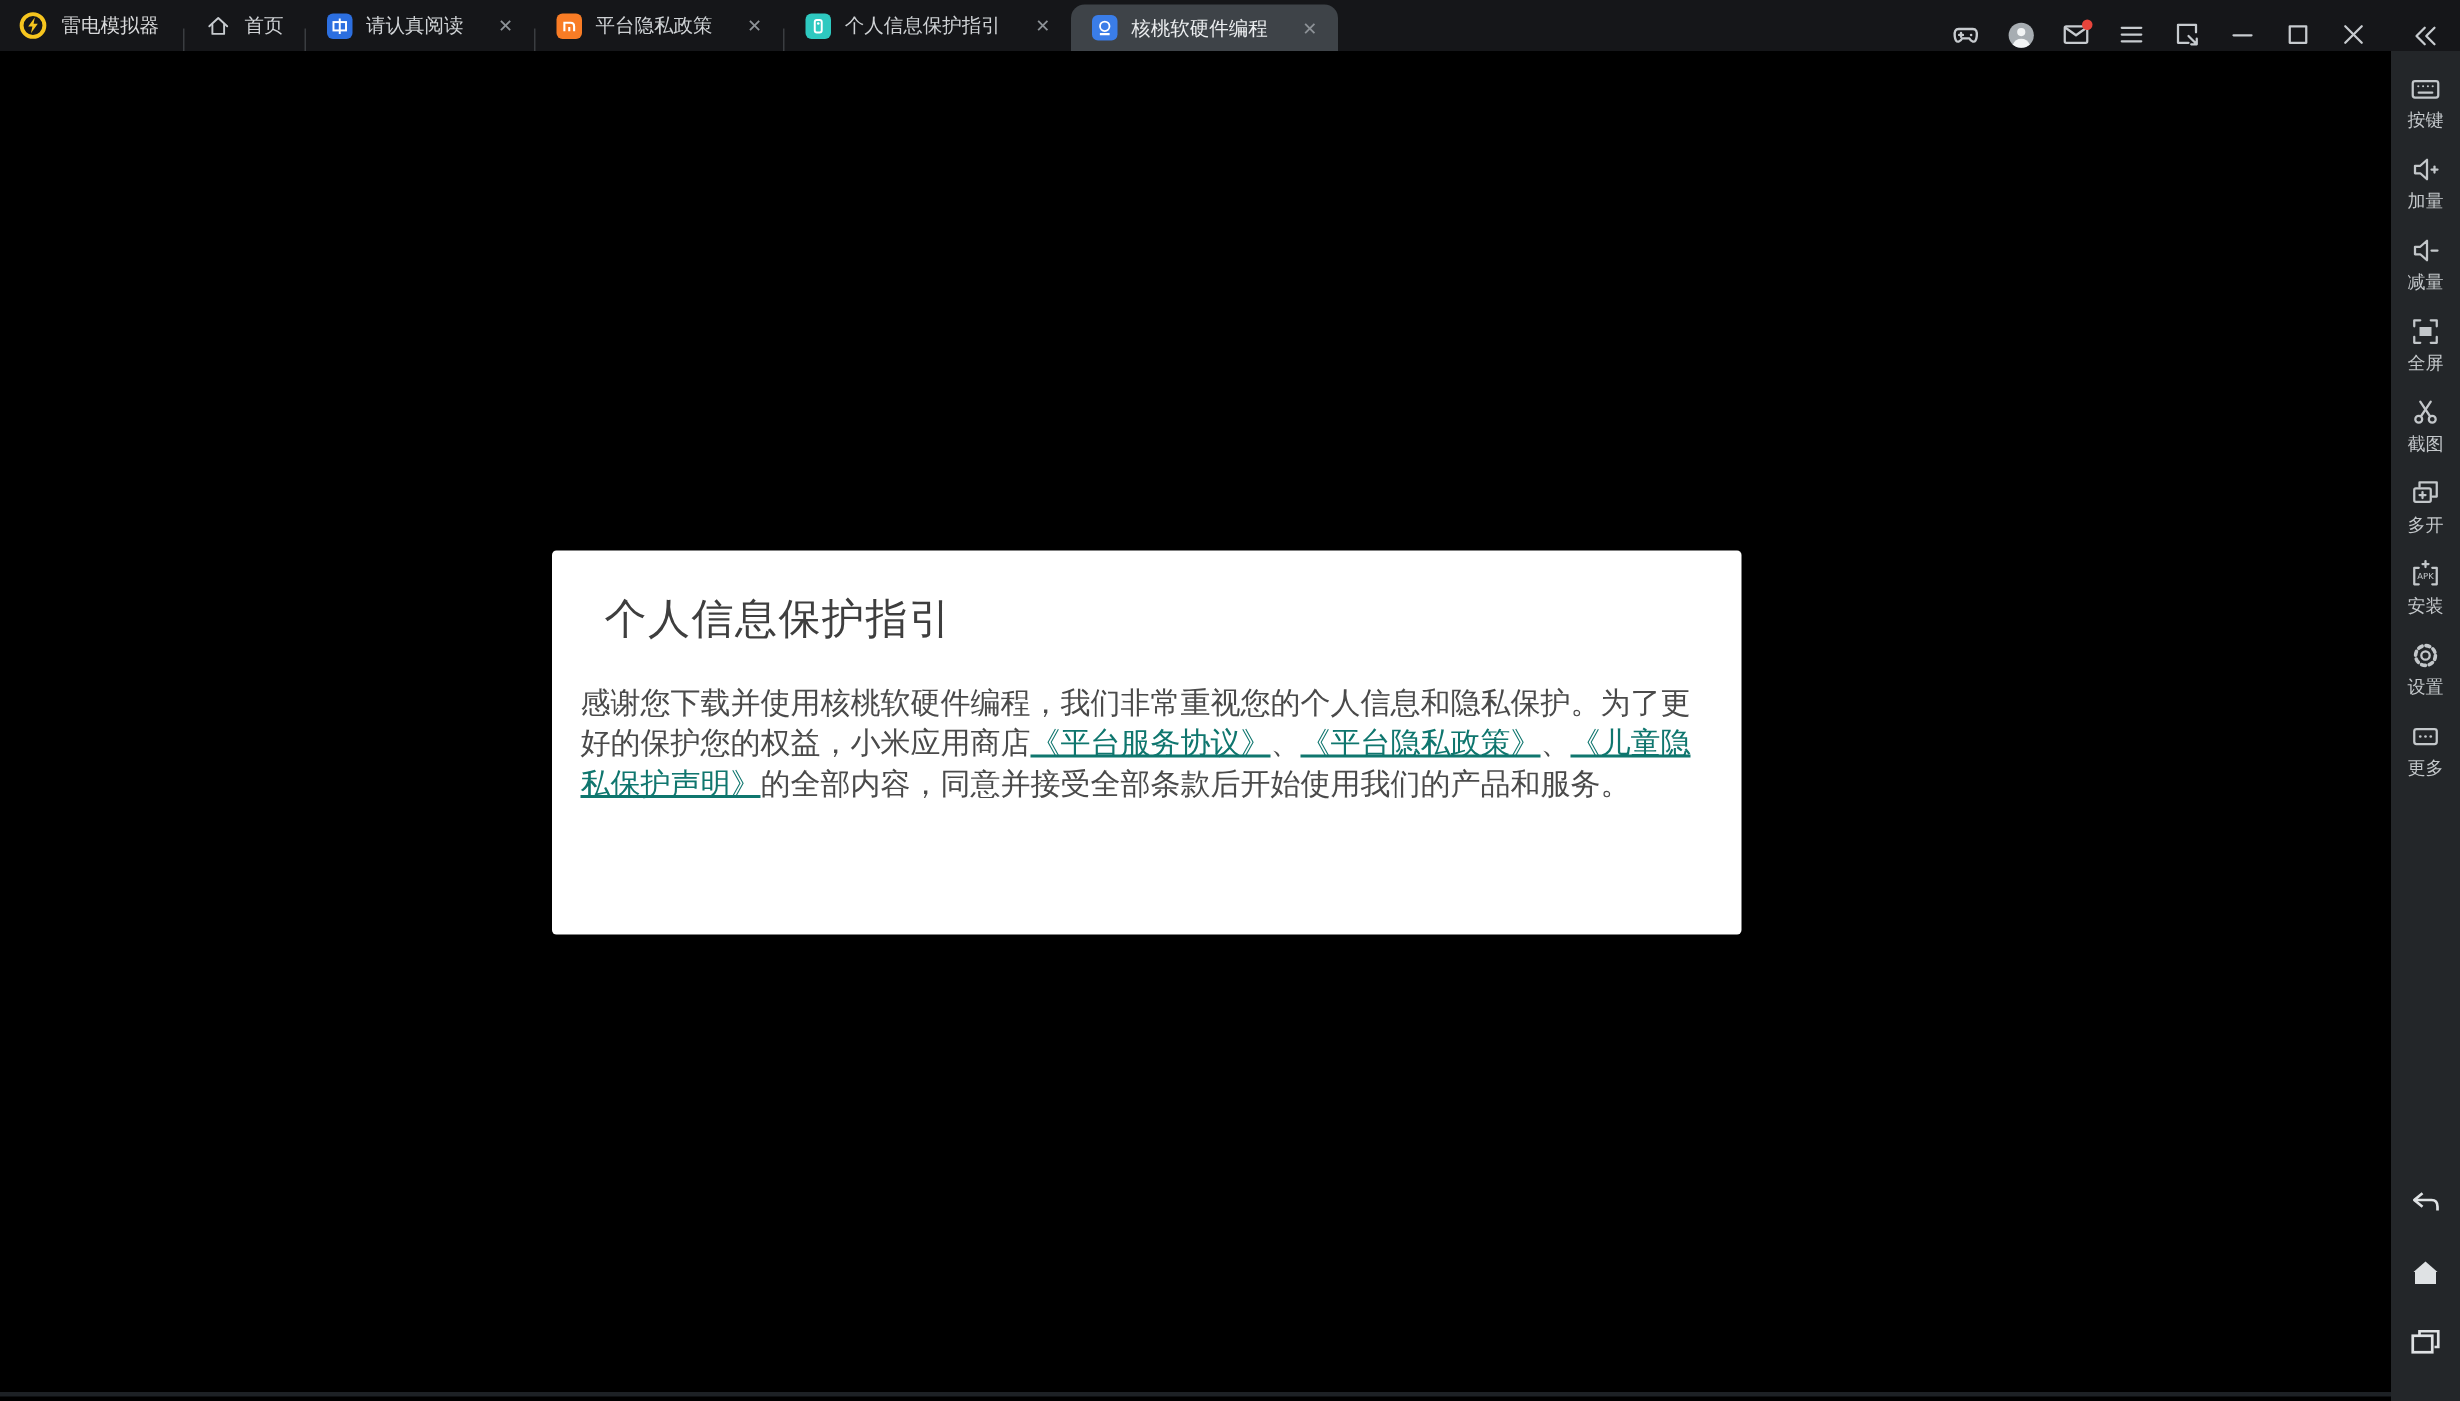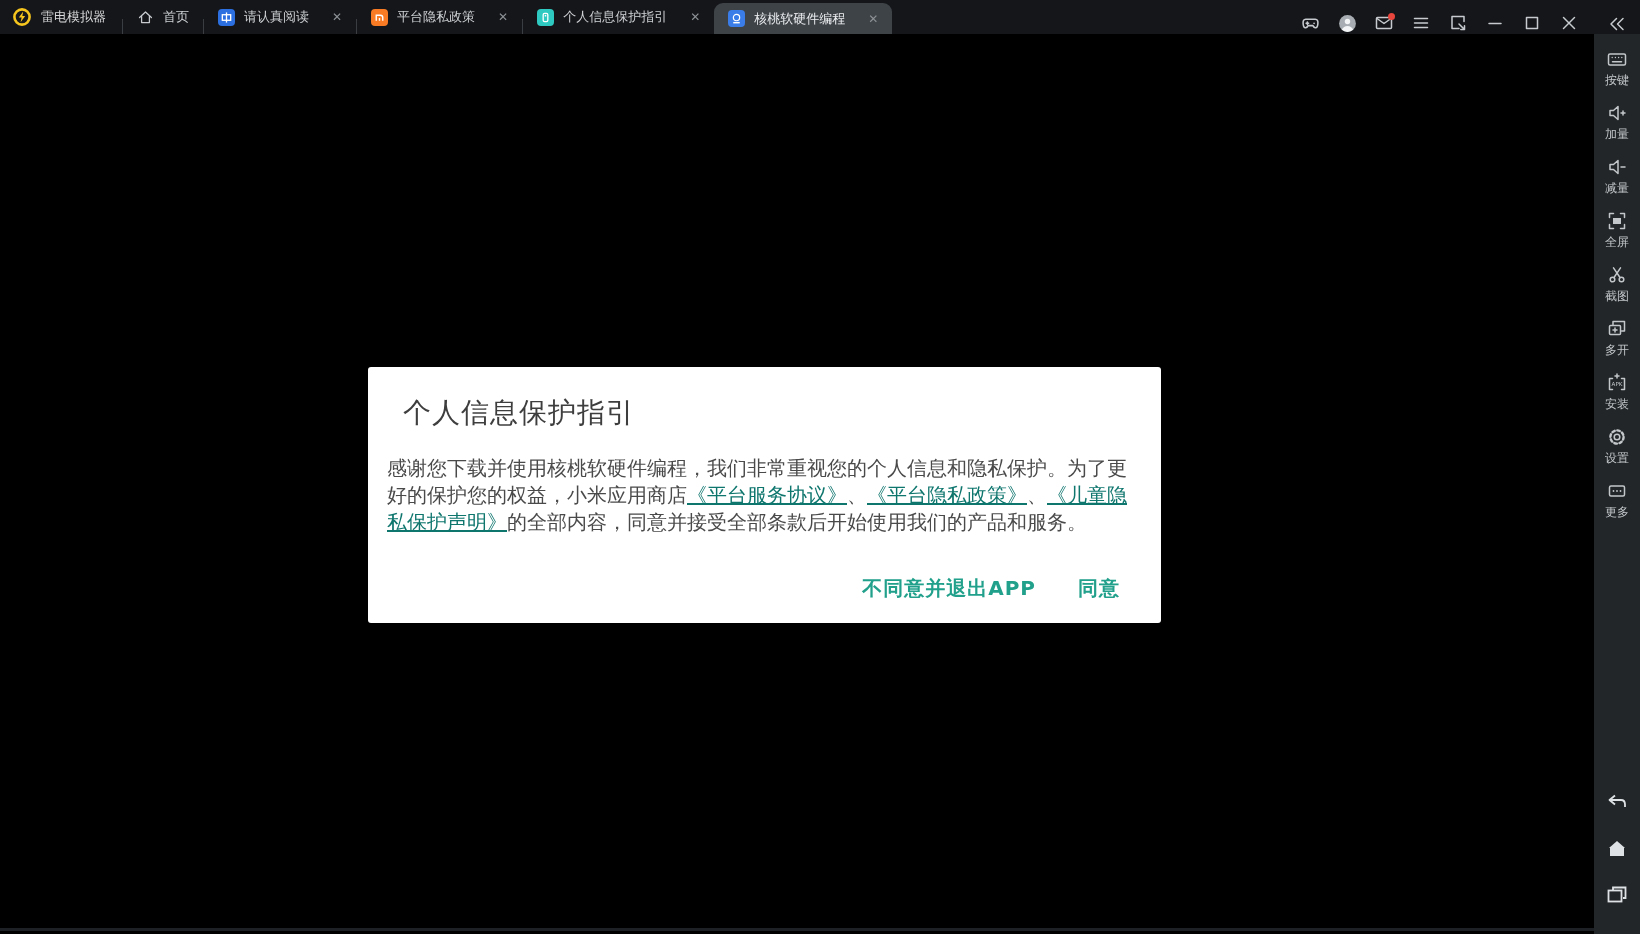--- a/index.html
+++ b/index.html
@@ -191,24 +191,20 @@
         <path d="M16,4.5 L10.5,10 L16,15.5"></path>
       </svg>
     </div>
   </div>
 
   <div class="screen">
 
     <div class="dialog">
       <div class="dialog-title">个人信息保护指引</div>
       <div class="dialog-body"><span>感谢您下载并使用核桃软硬件编程，我们非常重视您的个人信息和隐私保护。为了更好的保护您的权益，小米应用商店</span><span class="dlg-link">《平台服务协议》</span><span>、</span><span class="dlg-link">《平台隐私政策》</span><span>、</span><span class="dlg-link">《儿童隐私保护声明》</span><span>的全部内容，同意并接受全部条款后开始使用我们的产品和服务。</span></div>
-      <div class="dialog-actions">
-        <span class="dlg-btn">不同意并退出APP</span>
-        <span class="dlg-btn">同意</span>
-      </div>
     </div>
 
     <div class="bottom-strip"></div>
   </div>
 
   <div class="sidebar">
 
     <div class="sb-item">
       <span class="sb-ico">
         <svg width="22" height="22" viewBox="0 0 22 22">

